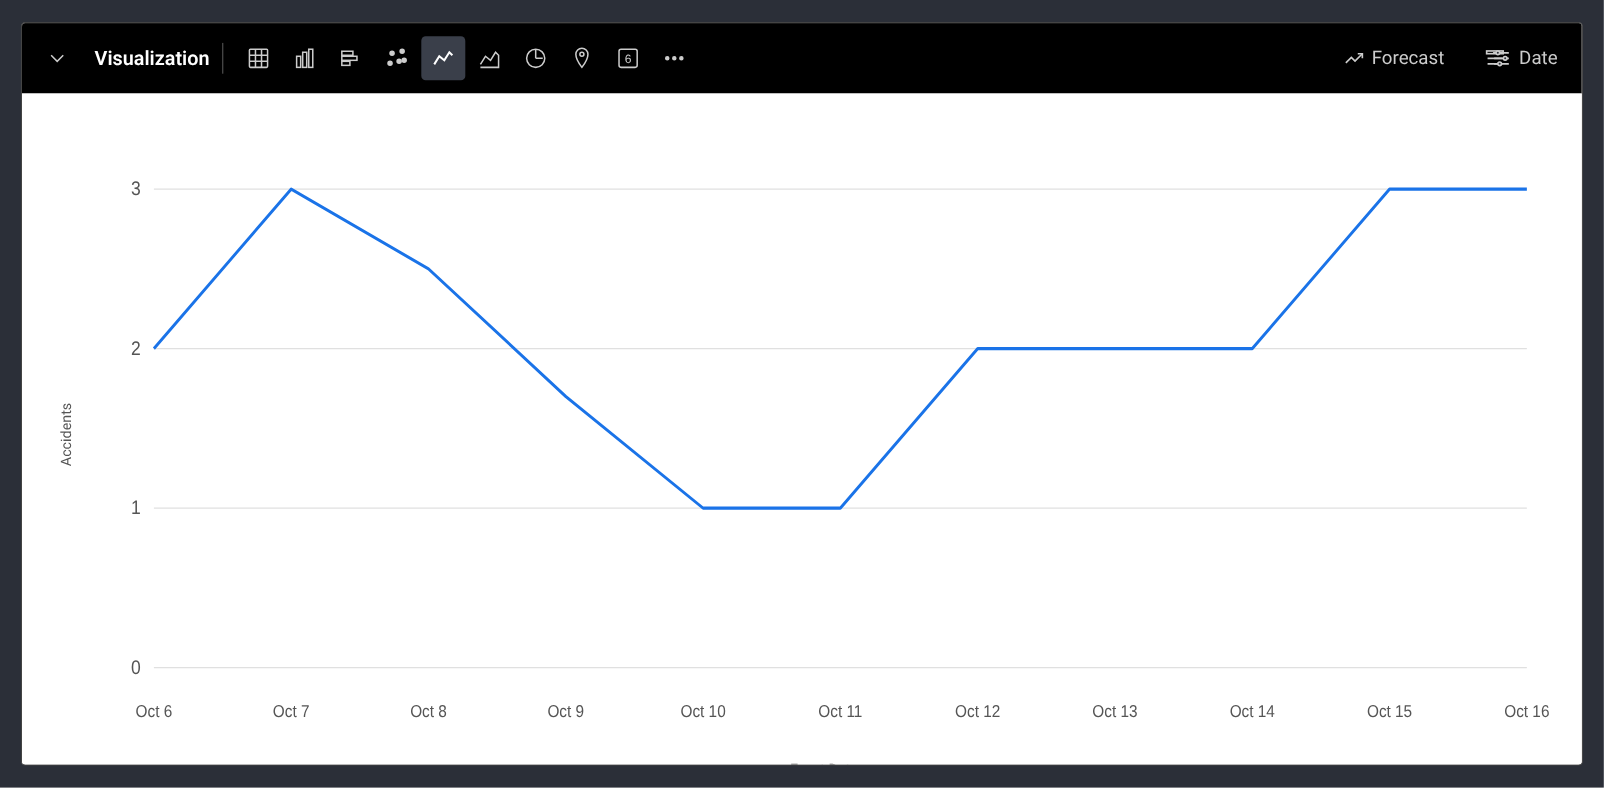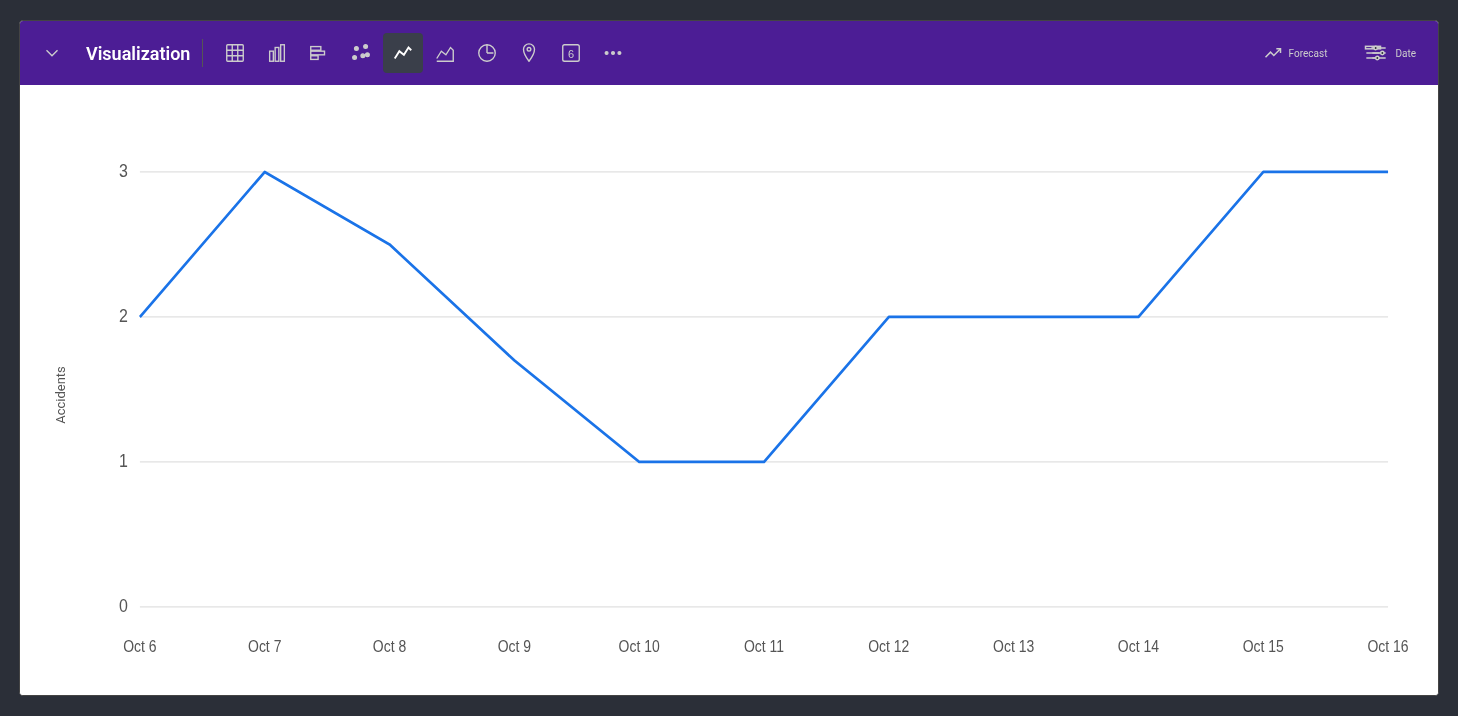--- a/index.html
+++ b/index.html
@@ -12,21 +12,21 @@
       font-family: -apple-system, BlinkMacSystemFont, 'Segoe UI', Roboto, sans-serif;
     }
     .panel {
       width: 1420px;
       background: #ffffff;
       border: 1px solid #444;
       border-radius: 4px;
       overflow: hidden;
     }
     .toolbar {
-      background: #4c1d95;
+      background: #000000;
       display: flex;
       align-items: center;
       padding: 0 12px;
       height: 64px;
       gap: 5px;
     }
     .toolbar-left {
       display: flex;
       align-items: center;
       gap: 8px;
@@ -73,21 +73,21 @@
       margin-left: auto;
     }
     .forecast-btn, .edit-btn {
       display: flex;
       align-items: center;
       gap: 6px;
       color: #ccc;
       cursor: pointer;
       padding: 6px 10px;
       border-radius: 4px;
-      font-size: 10px;
+      font-size: 17px;
     }
 
     .chart-area {
       background: #fff;
       padding: 20px 20px 10px 60px;
       position: relative;
     }
     .chart-container {
       position: relative;
       width: 100%;

